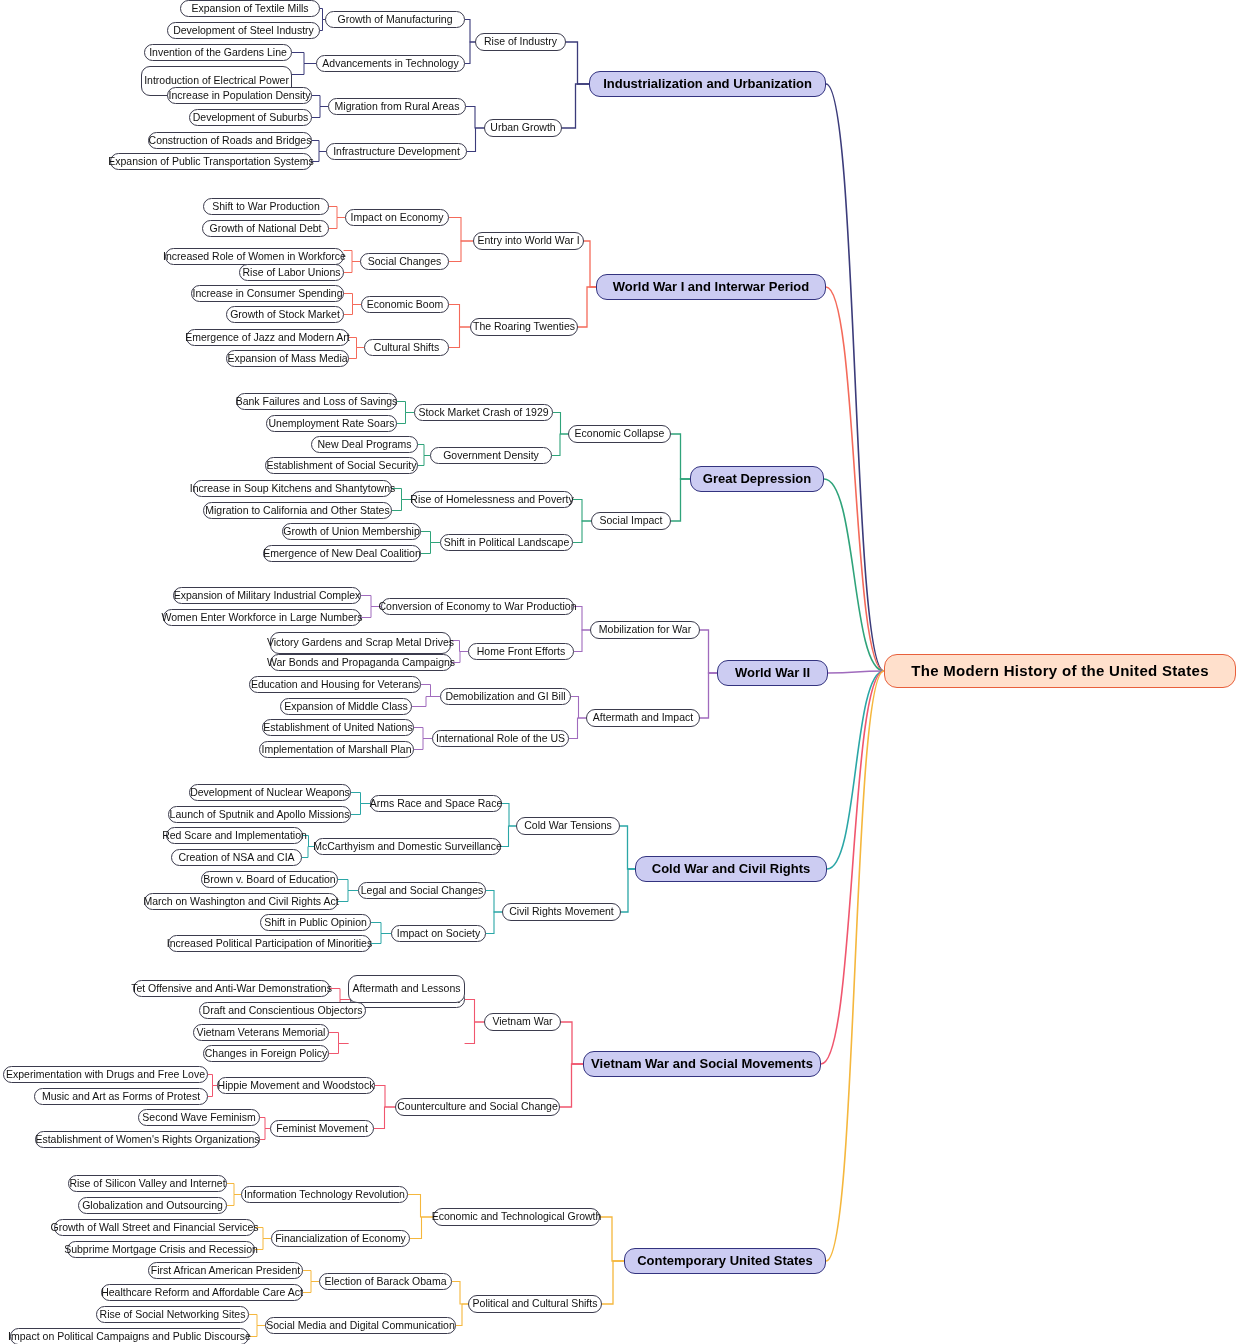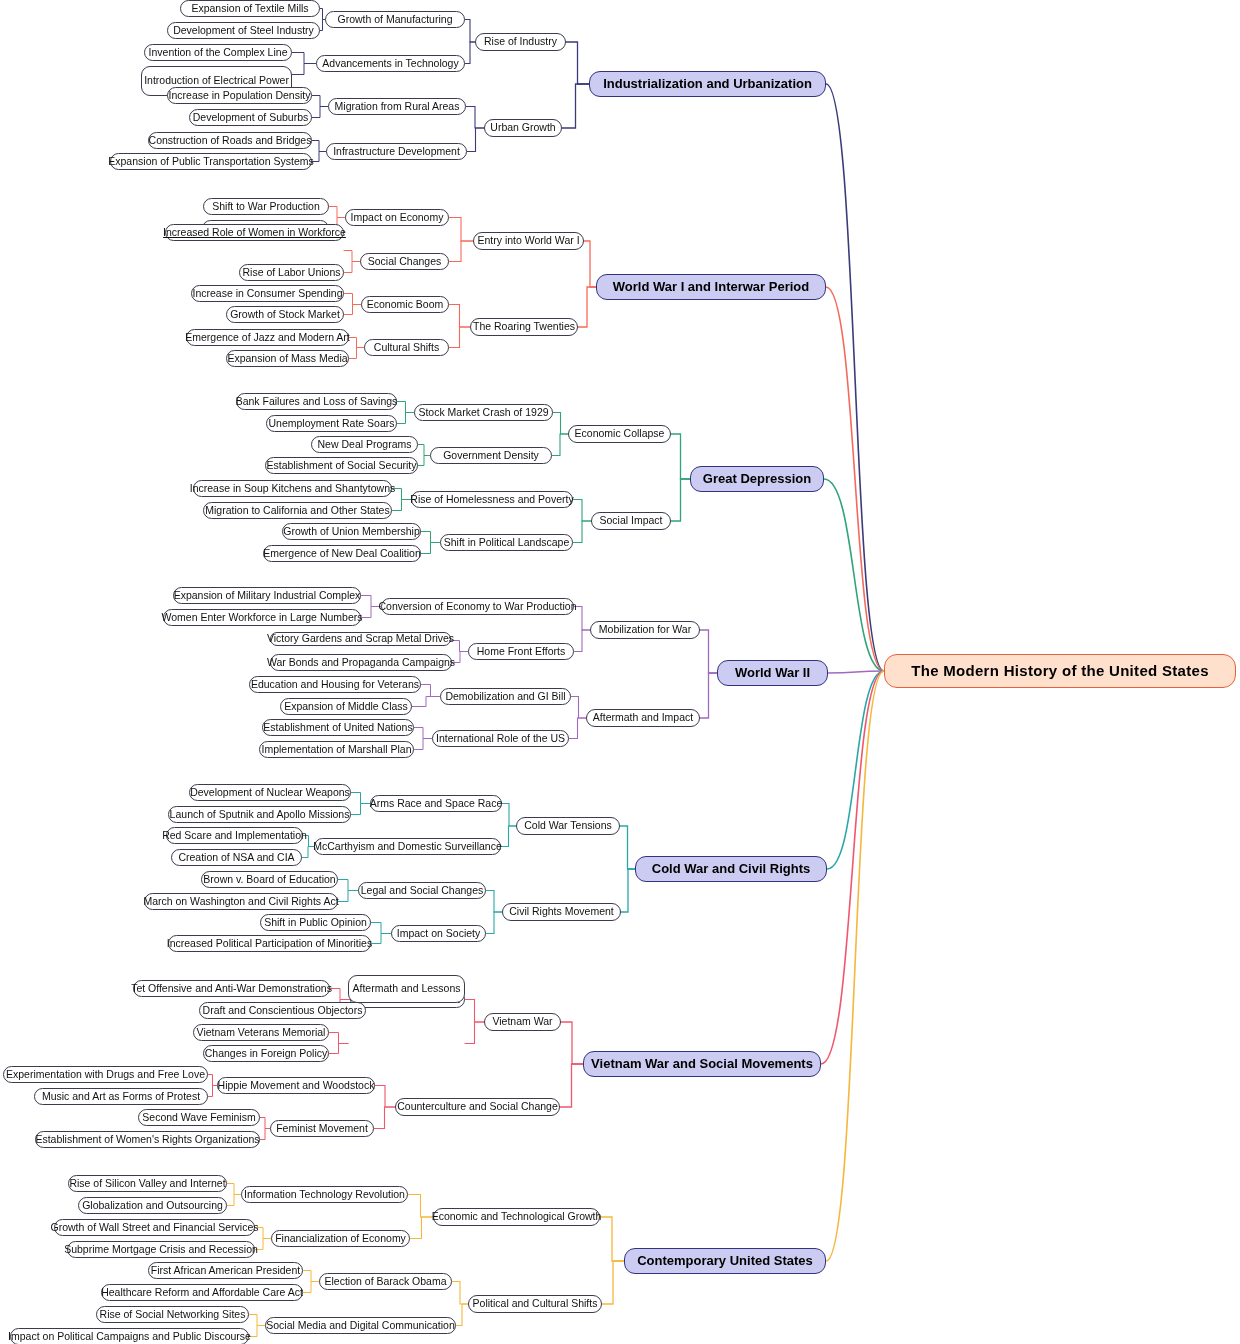--- a/index.html
+++ b/index.html
@@ -126,36 +126,36 @@
       <path d="M 249 1336.5 H 257 V 1325.5 H 265" fill="none" stroke="#f5b73d" stroke-width="1" stroke-linecap="round"></path>
     </svg>
   <div id="nodes">
       <div class="node root" style="left: 884px; top: 654px; width: 352px; height: 34px;">The Modern History of the United States</div>
       <div class="node lvl1" style="left: 589px; top: 71px; width: 237px; height: 26px;">Industrialization and Urbanization</div>
       <div class="node lvl2" style="left: 475px; top: 33px; width: 91px; height: 18px;">Rise of Industry</div>
       <div class="node lvl3" style="left: 325px; top: 11px; width: 140px; height: 17px;">Growth of Manufacturing</div>
       <div class="node lvl3" style="left: 180px; top: 0px; width: 140px; height: 17px;">Expansion of Textile Mills</div>
       <div class="node lvl3" style="left: 167px; top: 22px; width: 153px; height: 17px;">Development of Steel Industry</div>
       <div class="node lvl3" style="left: 316px; top: 55px; width: 149px; height: 17px;">Advancements in Technology</div>
-      <div class="node lvl3" style="left: 144px; top: 44px; width: 148px; height: 17px;">Invention of the Complex Line</div>
+      <div class="node lvl3" style="left: 144px; top: 44px; width: 148px; height: 17px;">Invention of the Gardens Line</div>
       <div class="node lvl3" style="left: 141px; top: 66px; width: 151px; height: 30px;">Introduction of Electrical Power</div>
       <div class="node lvl2" style="left: 484px; top: 119px; width: 78px; height: 18px;">Urban Growth</div>
       <div class="node lvl3" style="left: 328px; top: 98px; width: 138px; height: 17px;">Migration from Rural Areas</div>
       <div class="node lvl3" style="left: 167px; top: 87px; width: 145px; height: 17px;">Increase in Population Density</div>
       <div class="node lvl3" style="left: 189px; top: 109px; width: 123px; height: 17px;">Development of Suburbs</div>
       <div class="node lvl3" style="left: 326px; top: 143px; width: 141px; height: 17px;">Infrastructure Development</div>
       <div class="node lvl3" style="left: 148px; top: 132px; width: 164px; height: 17px;">Construction of Roads and Bridges</div>
       <div class="node lvl3" style="left: 110px; top: 153px; width: 202px; height: 17px;">Expansion of Public Transportation Systems</div>
       <div class="node lvl1" style="left: 596px; top: 274px; width: 230px; height: 26px;">World War I and Interwar Period</div>
       <div class="node lvl2" style="left: 473px; top: 232px; width: 111px; height: 18px;">Entry into World War I</div>
       <div class="node lvl3" style="left: 345px; top: 209px; width: 104px; height: 17px;">Impact on Economy</div>
       <div class="node lvl3" style="left: 203px; top: 198px; width: 126px; height: 17px;">Shift to War Production</div>
       <div class="node lvl3" style="left: 202px; top: 220px; width: 127px; height: 17px;">Growth of National Debt</div>
       <div class="node lvl3" style="left: 360px; top: 253px; width: 89px; height: 17px;">Social Changes</div>
-      <div class="node lvl3" style="left: 165px; top: 224px; width: 179px; height: 17px; text-decoration: underline;">Increased Role of Women in Workforce</div>
+      <div class="node lvl3" style="left: 165px; top: 248px; width: 179px; height: 17px;">Increased Role of Women in Workforce</div>
       <div class="node lvl3" style="left: 239px; top: 264px; width: 105px; height: 17px;">Rise of Labor Unions</div>
       <div class="node lvl2" style="left: 470px; top: 318px; width: 108px; height: 18px;">The Roaring Twenties</div>
       <div class="node lvl3" style="left: 361px; top: 296px; width: 88px; height: 17px;">Economic Boom</div>
       <div class="node lvl3" style="left: 191px; top: 285px; width: 153px; height: 17px;">Increase in Consumer Spending</div>
       <div class="node lvl3" style="left: 226px; top: 306px; width: 118px; height: 17px;">Growth of Stock Market</div>
       <div class="node lvl3" style="left: 364px; top: 339px; width: 85px; height: 17px;">Cultural Shifts</div>
       <div class="node lvl3" style="left: 186px; top: 329px; width: 163px; height: 17px;">Emergence of Jazz and Modern Art</div>
       <div class="node lvl3" style="left: 226px; top: 350px; width: 123px; height: 17px;">Expansion of Mass Media</div>
       <div class="node lvl1" style="left: 690px; top: 466px; width: 134px; height: 26px;">Great Depression</div>
       <div class="node lvl2" style="left: 568px; top: 425px; width: 103px; height: 18px;">Economic Collapse</div>
@@ -171,21 +171,21 @@
       <div class="node lvl3" style="left: 203px; top: 502px; width: 189px; height: 17px;">Migration to California and Other States</div>
       <div class="node lvl3" style="left: 440px; top: 534px; width: 133px; height: 17px;">Shift in Political Landscape</div>
       <div class="node lvl3" style="left: 282px; top: 523px; width: 139px; height: 17px;">Growth of Union Membership</div>
       <div class="node lvl3" style="left: 263px; top: 545px; width: 158px; height: 17px;">Emergence of New Deal Coalition</div>
       <div class="node lvl1" style="left: 717px; top: 660px; width: 111px; height: 26px;">World War II</div>
       <div class="node lvl2" style="left: 590px; top: 621px; width: 110px; height: 18px;">Mobilization for War</div>
       <div class="node lvl3" style="left: 381px; top: 598px; width: 193px; height: 17px;">Conversion of Economy to War Production</div>
       <div class="node lvl3" style="left: 173px; top: 587px; width: 188px; height: 17px;">Expansion of Military Industrial Complex</div>
       <div class="node lvl3" style="left: 163px; top: 609px; width: 198px; height: 17px;">Women Enter Workforce in Large Numbers</div>
       <div class="node lvl3" style="left: 468px; top: 643px; width: 106px; height: 17px;">Home Front Efforts</div>
-      <div class="node lvl3" style="left: 270px; top: 632px; width: 181px; height: 14px;">Victory Gardens and Scrap Metal Drives</div>
+      <div class="node lvl3" style="left: 270px; top: 632px; width: 181px; height: 22px;">Victory Gardens and Scrap Metal Drives</div>
       <div class="node lvl3" style="left: 270px; top: 654px; width: 182px; height: 17px;">War Bonds and Propaganda Campaigns</div>
       <div class="node lvl2" style="left: 586px; top: 709px; width: 114px; height: 18px;">Aftermath and Impact</div>
       <div class="node lvl3" style="left: 440px; top: 688px; width: 131px; height: 17px;">Demobilization and GI Bill</div>
       <div class="node lvl3" style="left: 249px; top: 676px; width: 172px; height: 17px;">Education and Housing for Veterans</div>
       <div class="node lvl3" style="left: 280px; top: 698px; width: 132px; height: 17px;">Expansion of Middle Class</div>
       <div class="node lvl3" style="left: 432px; top: 730px; width: 137px; height: 17px;">International Role of the US</div>
       <div class="node lvl3" style="left: 262px; top: 719px; width: 152px; height: 17px;">Establishment of United Nations</div>
       <div class="node lvl3" style="left: 259px; top: 741px; width: 155px; height: 17px;">Implementation of Marshall Plan</div>
       <div class="node lvl1" style="left: 635px; top: 856px; width: 192px; height: 26px;">Cold War and Civil Rights</div>
       <div class="node lvl2" style="left: 516px; top: 817px; width: 104px; height: 18px;">Cold War Tensions</div>

